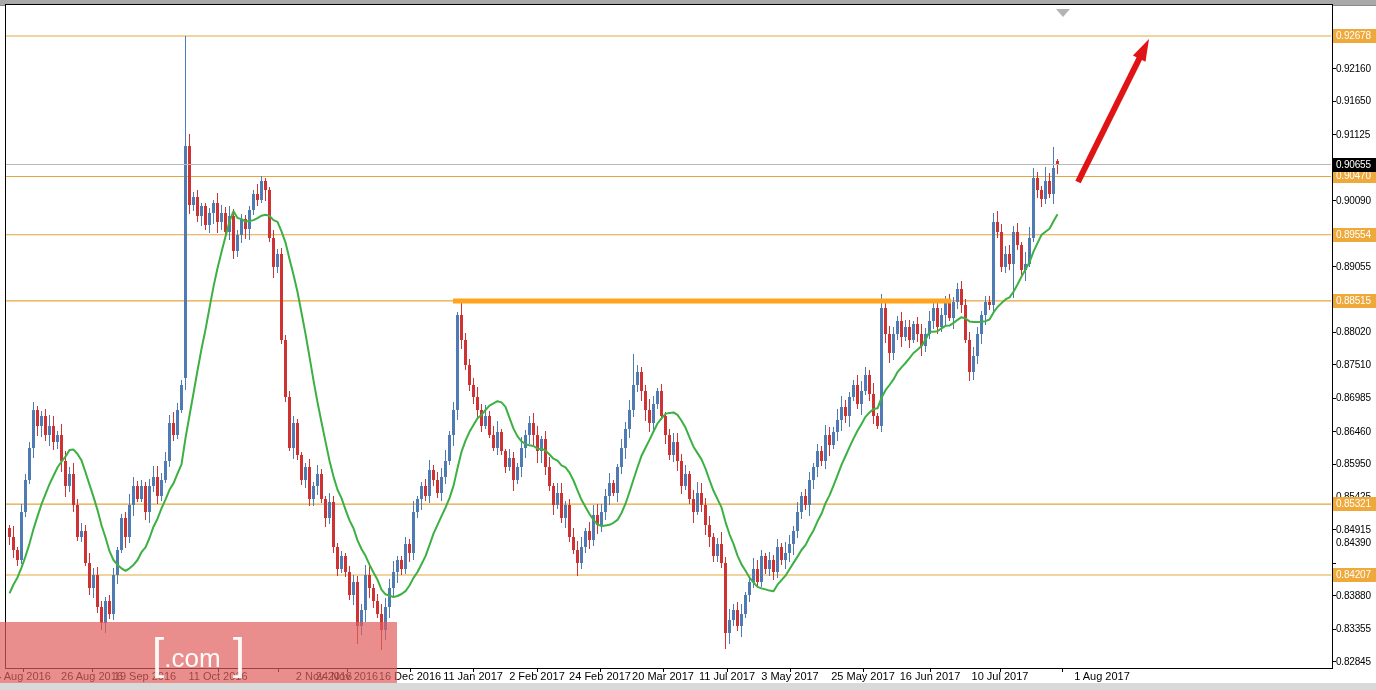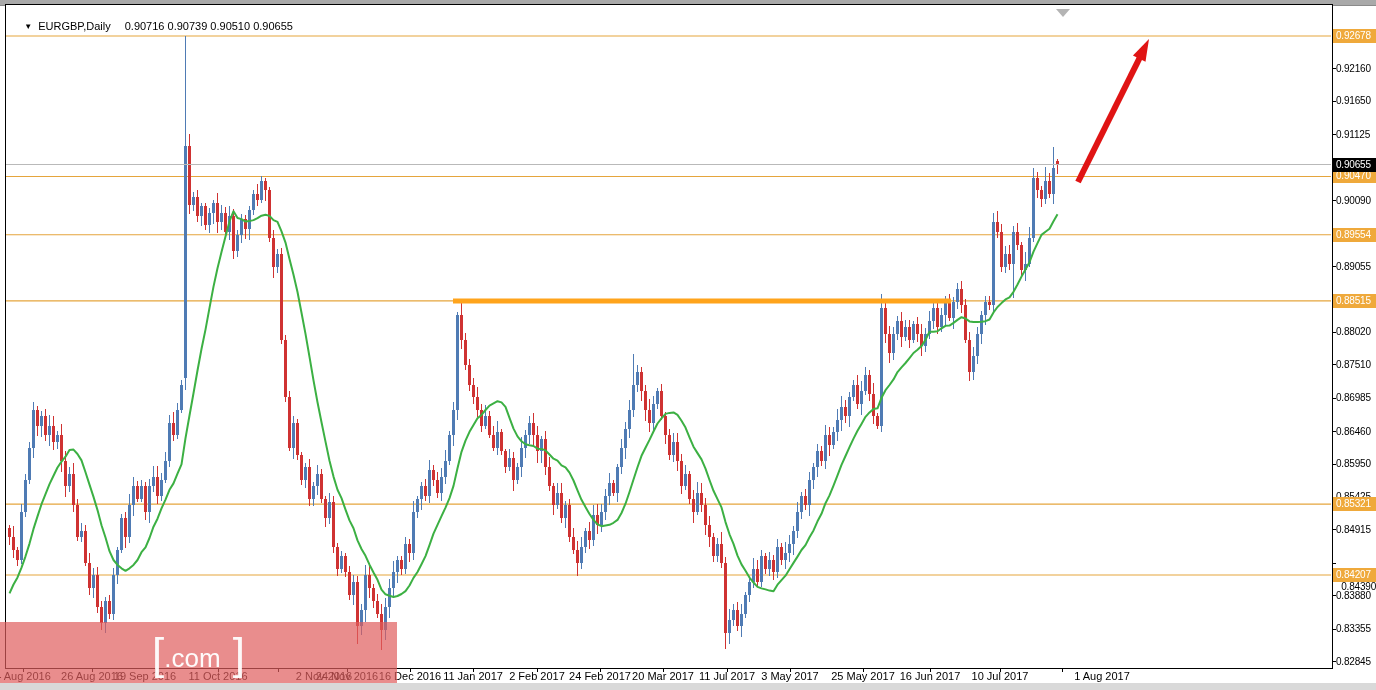--- a/index.html
+++ b/index.html
@@ -597,38 +597,35 @@
       <line x1="600" y1="668" x2="600" y2="672" stroke="#000" stroke-width="1" shape-rendering="crispEdges"></line>
       <line x1="663" y1="668" x2="663" y2="672" stroke="#000" stroke-width="1" shape-rendering="crispEdges"></line>
       <line x1="727" y1="668" x2="727" y2="672" stroke="#000" stroke-width="1" shape-rendering="crispEdges"></line>
       <line x1="790" y1="668" x2="790" y2="672" stroke="#000" stroke-width="1" shape-rendering="crispEdges"></line>
       <line x1="863" y1="668" x2="863" y2="672" stroke="#000" stroke-width="1" shape-rendering="crispEdges"></line>
       <line x1="930" y1="668" x2="930" y2="672" stroke="#000" stroke-width="1" shape-rendering="crispEdges"></line>
       <line x1="1000" y1="668" x2="1000" y2="672" stroke="#000" stroke-width="1" shape-rendering="crispEdges"></line>
       <line x1="1062" y1="668" x2="1062" y2="672" stroke="#000" stroke-width="1" shape-rendering="crispEdges"></line>
     </svg>
 
-  <div class="title">
-    <span class="dd">▼</span><span class="sym">EURGBP,Daily</span><span>0.90716 0.90739 0.90510 0.90655</span>
-  </div>
 
   <div id="y-axis">
       <div class="price-label" style="top: 62px;">0.92160</div>
       <div class="price-label" style="top: 94px;">0.91650</div>
       <div class="price-label" style="top: 128px;">0.91125</div>
       <div class="price-label" style="top: 194px;">0.90090</div>
       <div class="price-label" style="top: 260px;">0.89055</div>
       <div class="price-label" style="top: 325px;">0.88020</div>
       <div class="price-label" style="top: 358px;">0.87510</div>
       <div class="price-label" style="top: 391px;">0.86985</div>
       <div class="price-label" style="top: 425px;">0.86460</div>
       <div class="price-label" style="top: 457px;">0.85950</div>
       <div class="price-label" style="top: 490px;">0.85425</div>
       <div class="price-label" style="top: 523px;">0.84915</div>
-      <div class="price-label" style="top: 580px; text-align: right;">0.84390</div>
+      <div class="price-label" style="top: 536px;">0.84390</div>
       <div class="price-label" style="top: 589px;">0.83880</div>
       <div class="price-label" style="top: 622px;">0.83355</div>
       <div class="price-label" style="top: 655px;">0.82845</div>
       <div class="price-label hl" style="top: 29px;">0.92678</div>
       <div class="price-label hl" style="top: 169px;">0.90470</div>
       <div class="price-label hl" style="top: 228px;">0.89554</div>
       <div class="price-label hl" style="top: 294px;">0.88515</div>
       <div class="price-label hl" style="top: 497px;">0.85321</div>
       <div class="price-label hl" style="top: 568px;">0.84207</div>
       <div class="price-label cur" style="top: 158px;">0.90655</div>

